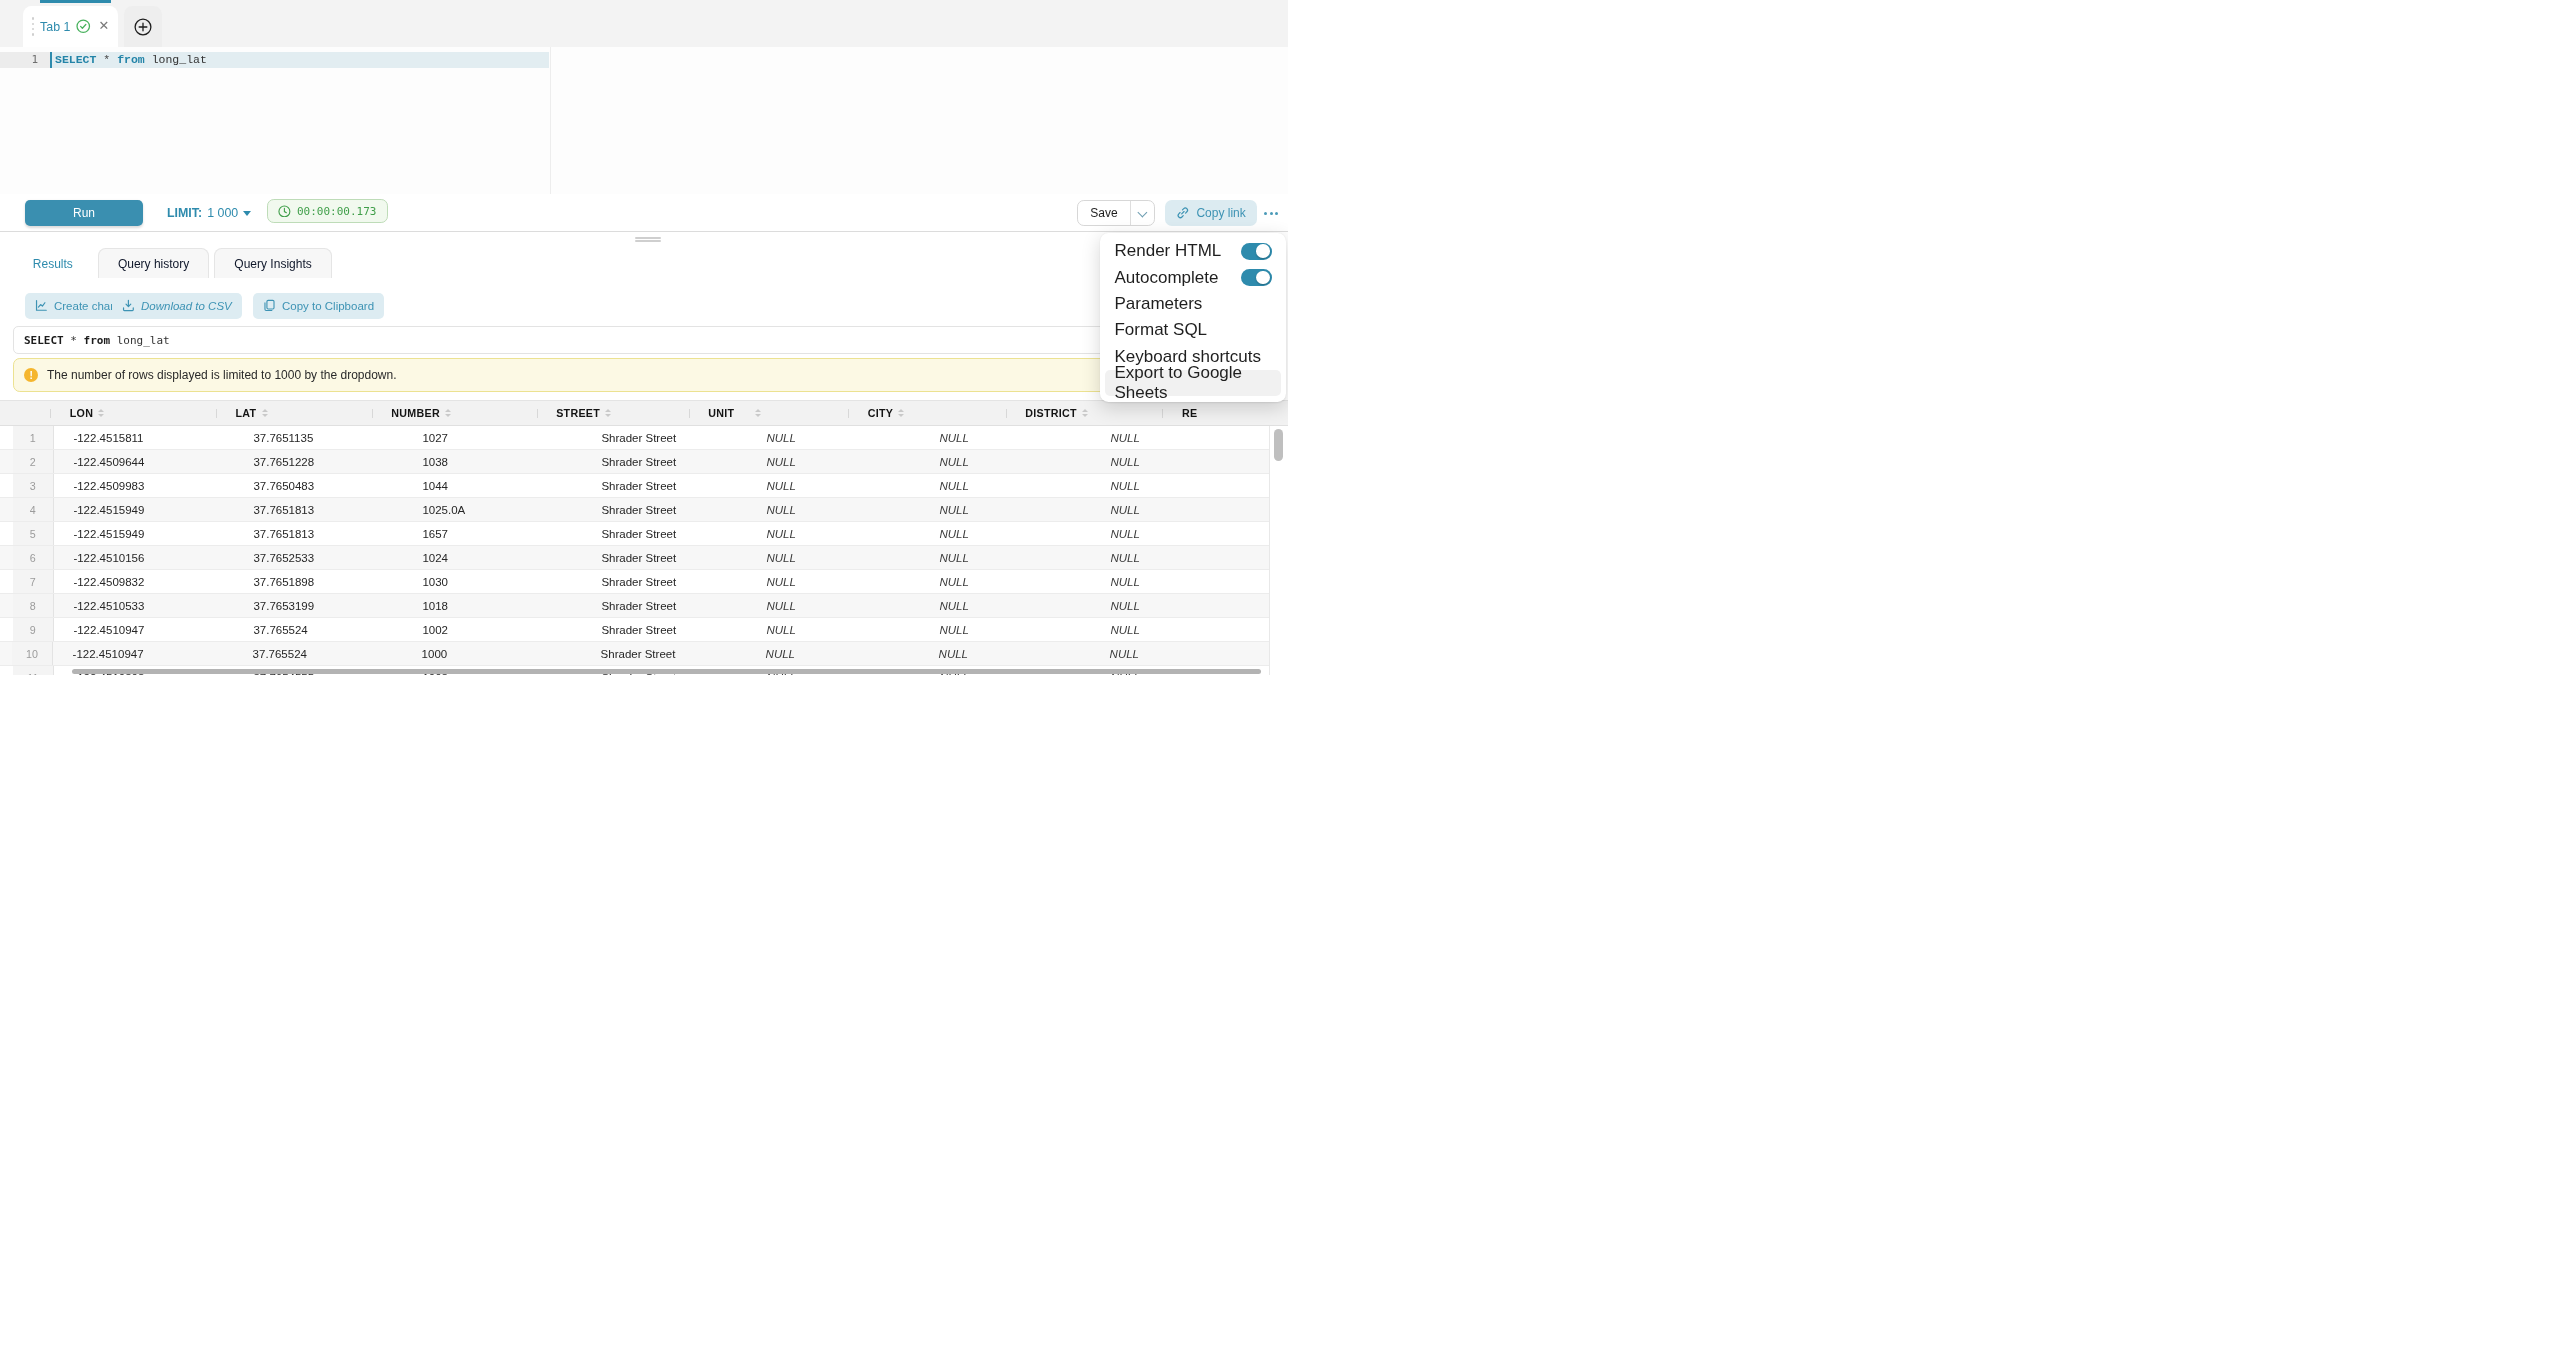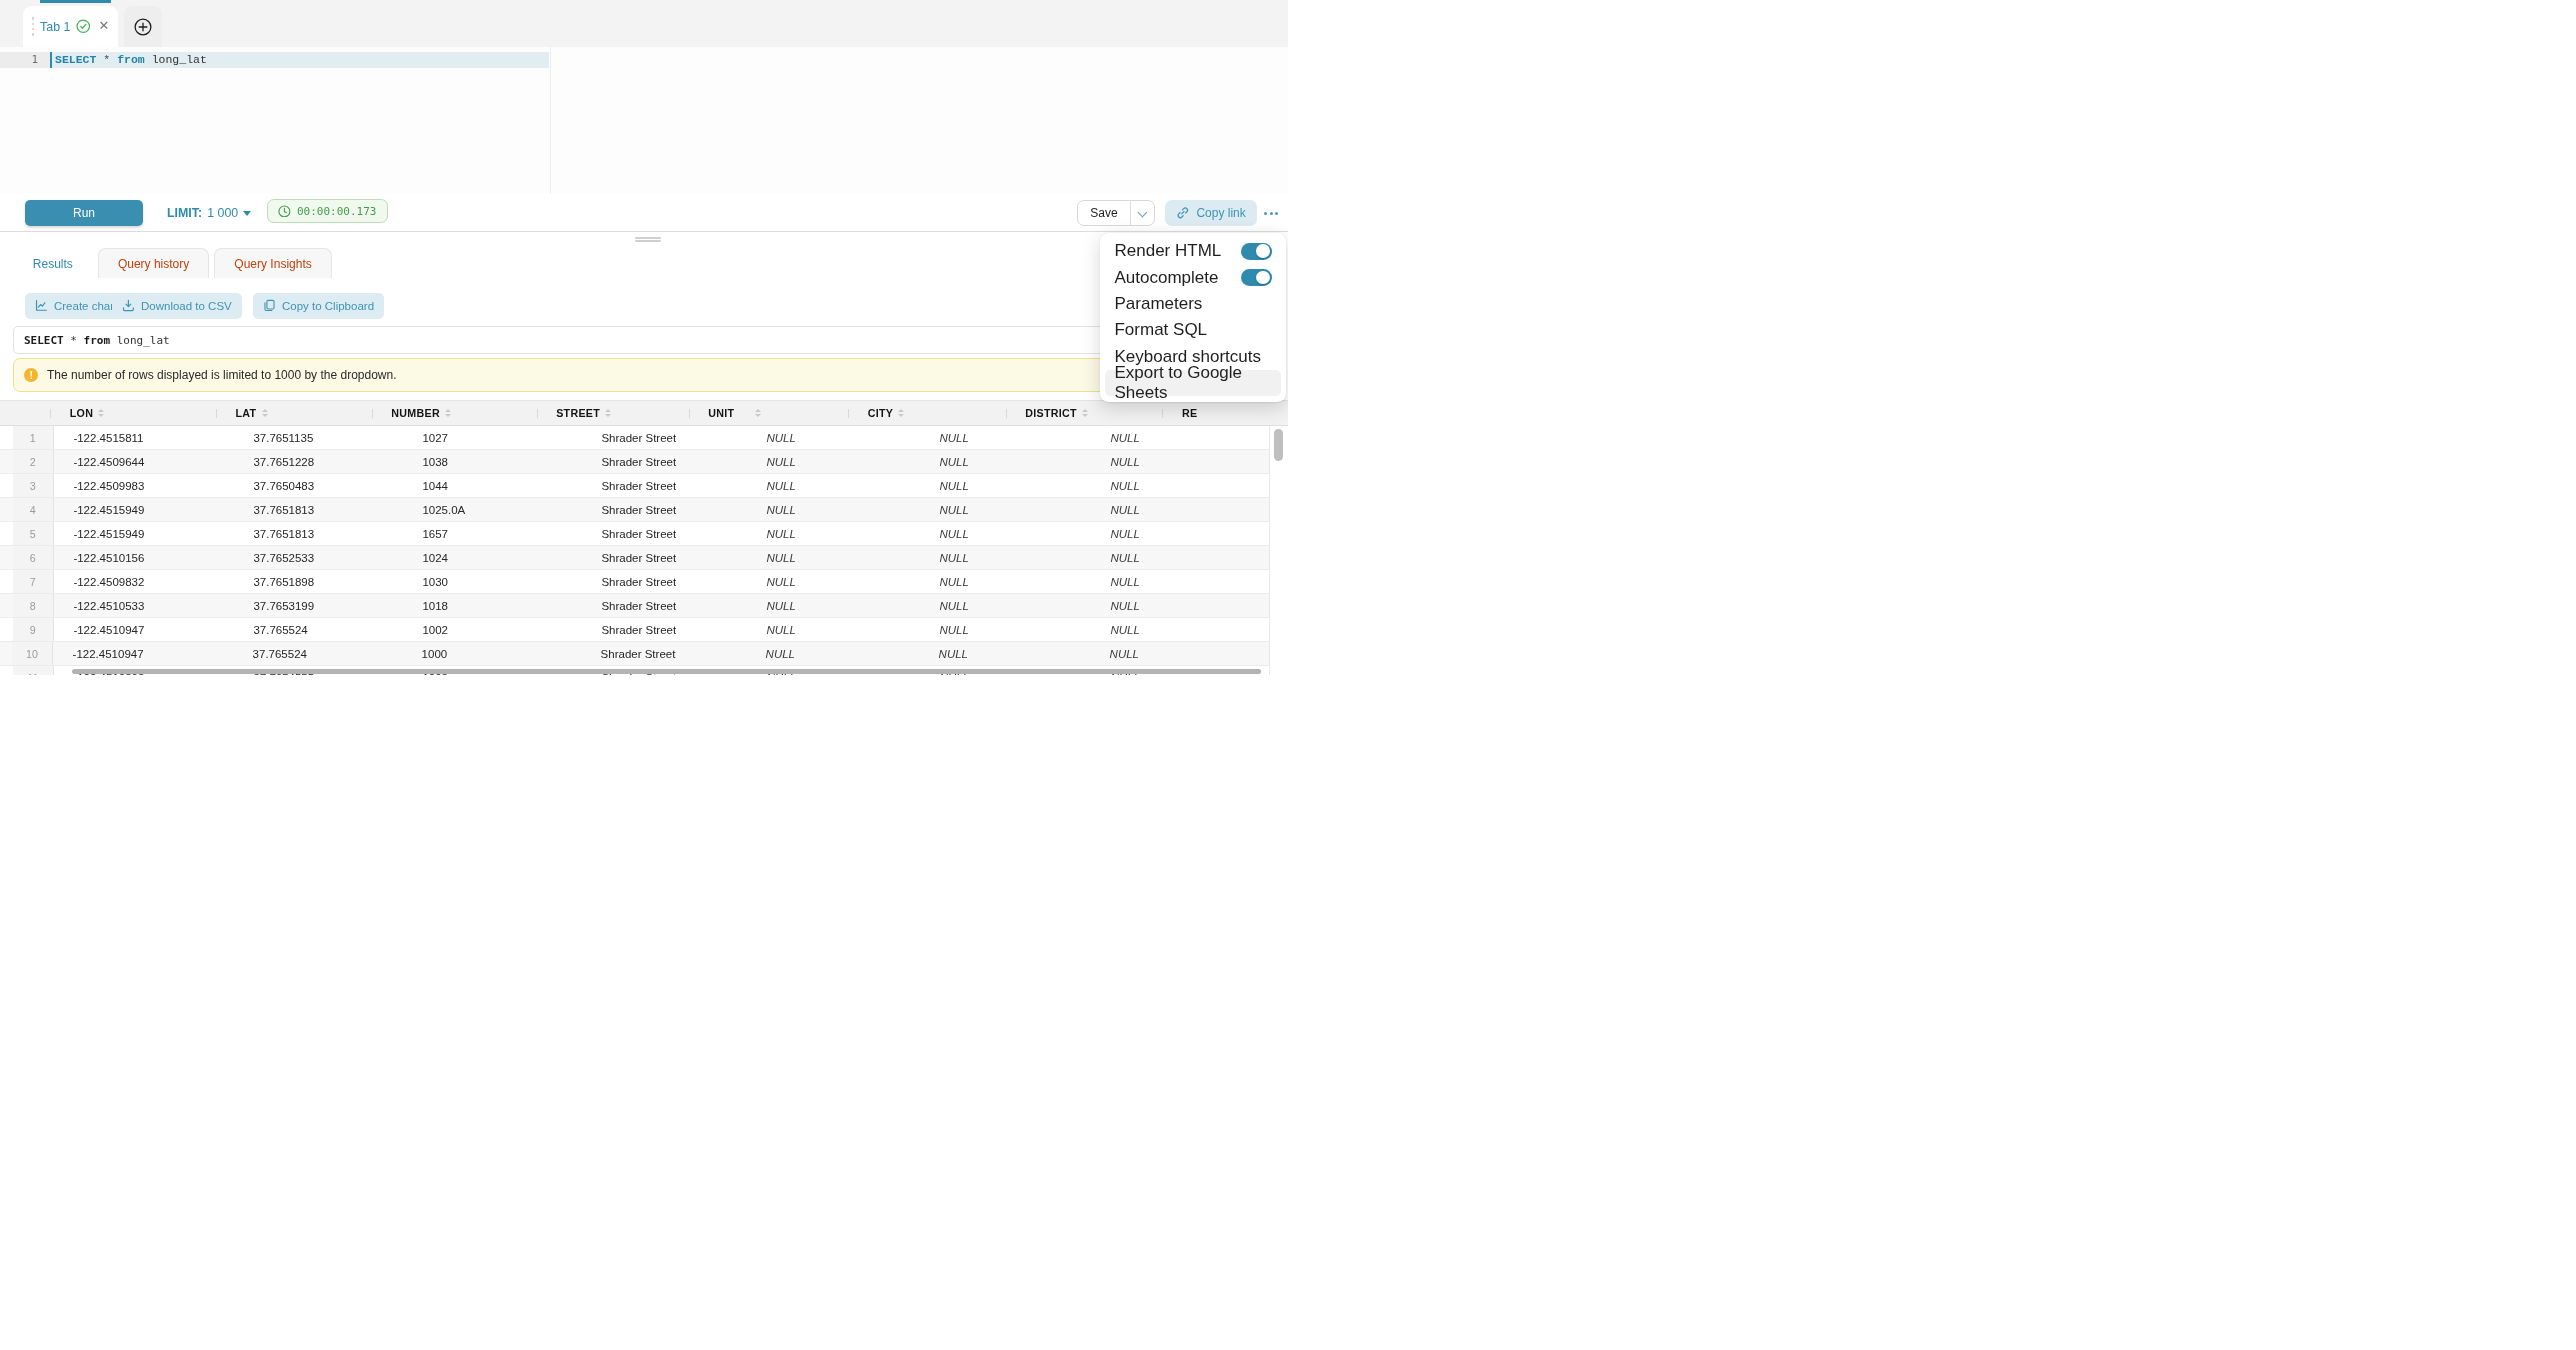--- a/index.html
+++ b/index.html
@@ -52,28 +52,28 @@
   #more-btn { position:absolute; left:1259px; top:6px; width:24px; height:26.4px; display:flex; align-items:center;
     justify-content:center; gap:2.1px; cursor:pointer; }
   #more-btn i { width:3px; height:3px; border-radius:50%; background:#4a9ab8; }
 
   
   #handle { position:absolute; top:237px; left:635px; width:25.6px; height:6.8px; cursor:row-resize; }
   #handle i { display:block; height:1.7px; background:#cfcfcf; border-radius:1.7px; margin-bottom:1.7px; }
 
   
   #rtabs { position:absolute; top:248px; left:12.8px; height:30px; display:flex; gap:5.1px; }
-  .rtab { height:30px; padding:0 19px; display:flex; align-items:center; font-size:12px; color:#c2410c;
+  .rtab { height:30px; padding:0 19px; display:flex; align-items:center; font-size:12px; color:#0f172a;
     background:#f7f7f7; border:0.9px solid #e5e5e5; border-bottom:none; border-radius:7.7px 7.7px 0 0; cursor:pointer; }
   .rtab.active { background:#fff; border-color:#fff; color:#2e8bad; }
 
   
   .act-btn { position:absolute; top:293px; height:25.6px; padding:0 10.2px; display:flex; align-items:center; gap:6px;
     background:#ddecf2; border:none; border-radius:5.1px; color:#3d93b4; font-size:11.5px; font-family:inherit; cursor:pointer; }
-  #btn-chart { left:25px; } #btn-csv { left:112px; } #btn-copy { left:253px; }
+  #btn-chart { left:25px; } #btn-csv { left:112px;font-style:italic; } #btn-copy { left:253px; }
   #filter-input { position:absolute; top:291px; left:384px; width:894px; height:31px; border:0.9px solid #d9d9d9;
     border-radius:8.5px; padding:0 12px; font-size:12px; font-family:inherit; color:#333; background:#fff; outline:none; }
   #filter-input::placeholder { color:#a8a8a8; }
 
   
   #sql-bar { position:absolute; top:326px; left:12.8px; width:1262px; height:28px; background:#fff;
     border:0.9px solid #e3e3e3; border-radius:5.1px; display:flex; align-items:center; padding:0 10.2px;
     font-family:"DejaVu Sans Mono", monospace; font-size:11px; color:#333; white-space:pre; }
   #sql-bar .b { font-weight:bold; color:#1c1c1c; }
 

